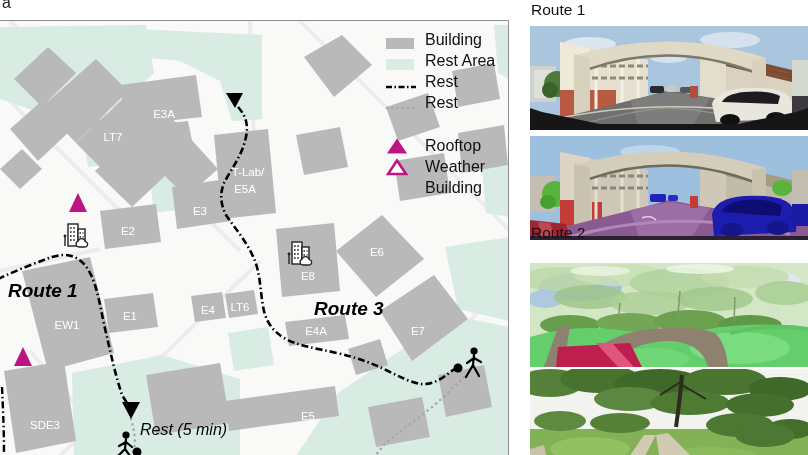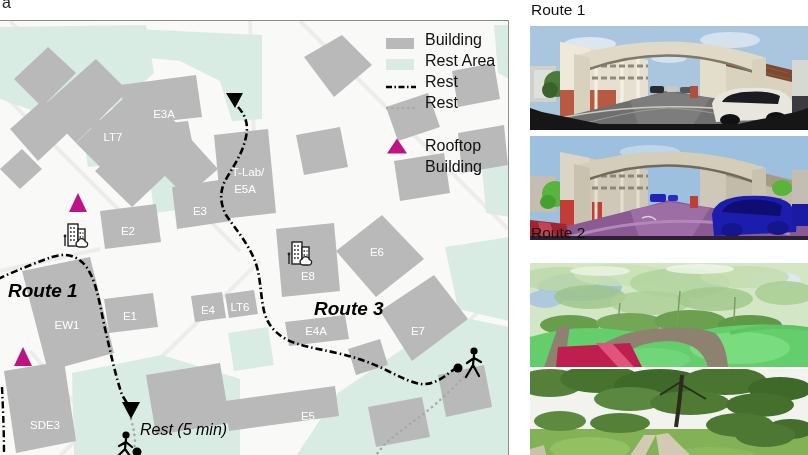--- a/index.html
+++ b/index.html
@@ -189,20 +189,28 @@
           </span>
         <span>Rest</span>
       </div>
       <div class="lrow gap">
         <span class="lkey">
             <svg width="24" height="18">
               <polygon points="11,1.5 21,16.5 1,16.5" fill="#be1483"></polygon>
             </svg>
           </span>
         <span>Rooftop</span>
+      </div>
+      <div class="lrow">
+        <span class="lkey">
+            <svg width="24" height="18">
+              <polygon points="11,2.5 20,16 2,16" fill="#fff" stroke="#be1483" stroke-width="2.6"></polygon>
+            </svg>
+          </span>
+        <span>Weather</span>
       </div>
       <div class="lrow">
         <span class="lkey"></span>
         <span>Building</span>
       </div>
     </div>
   </div>
 
   <div class="rp-title" style="top:1px">Route 1</div>
 

